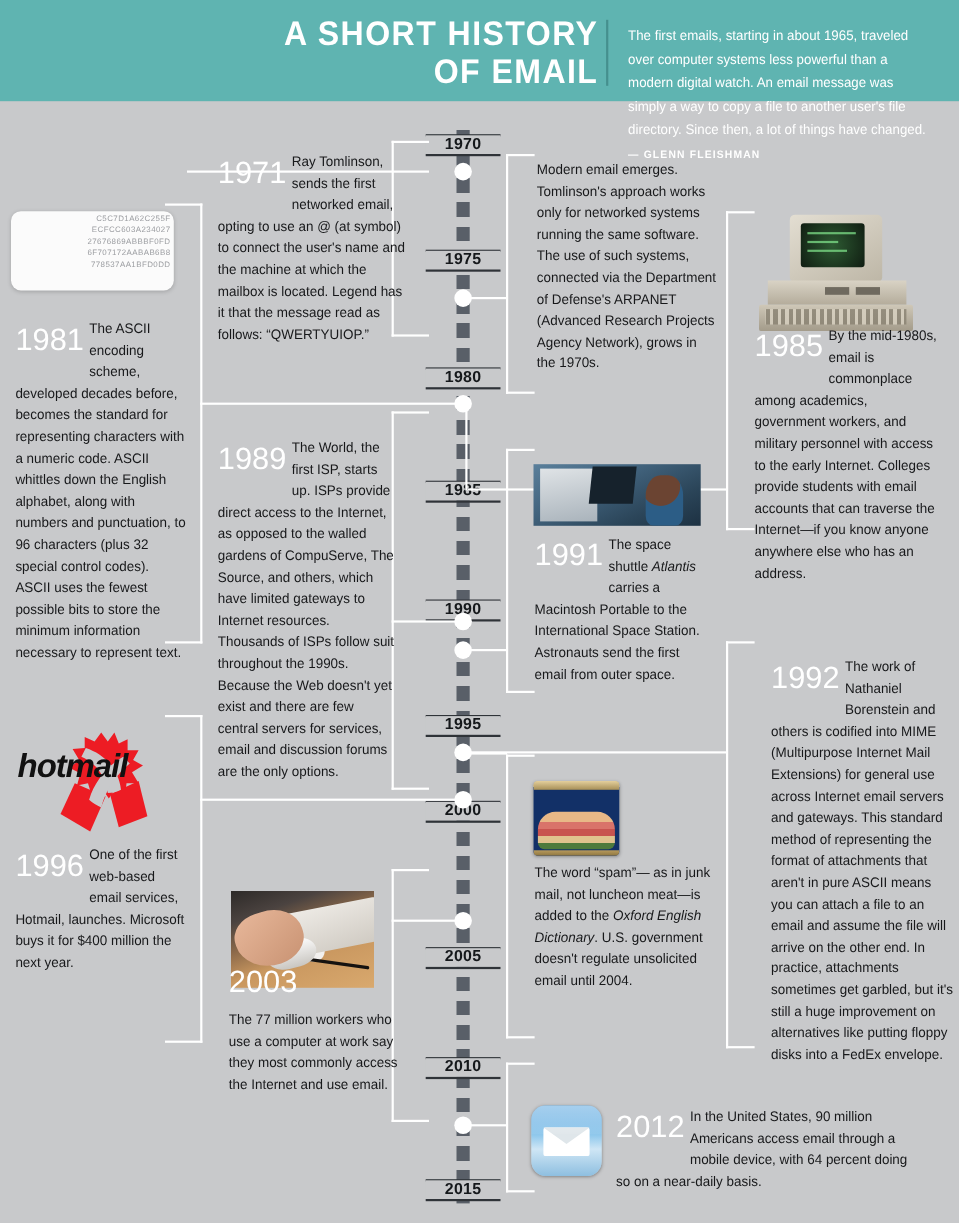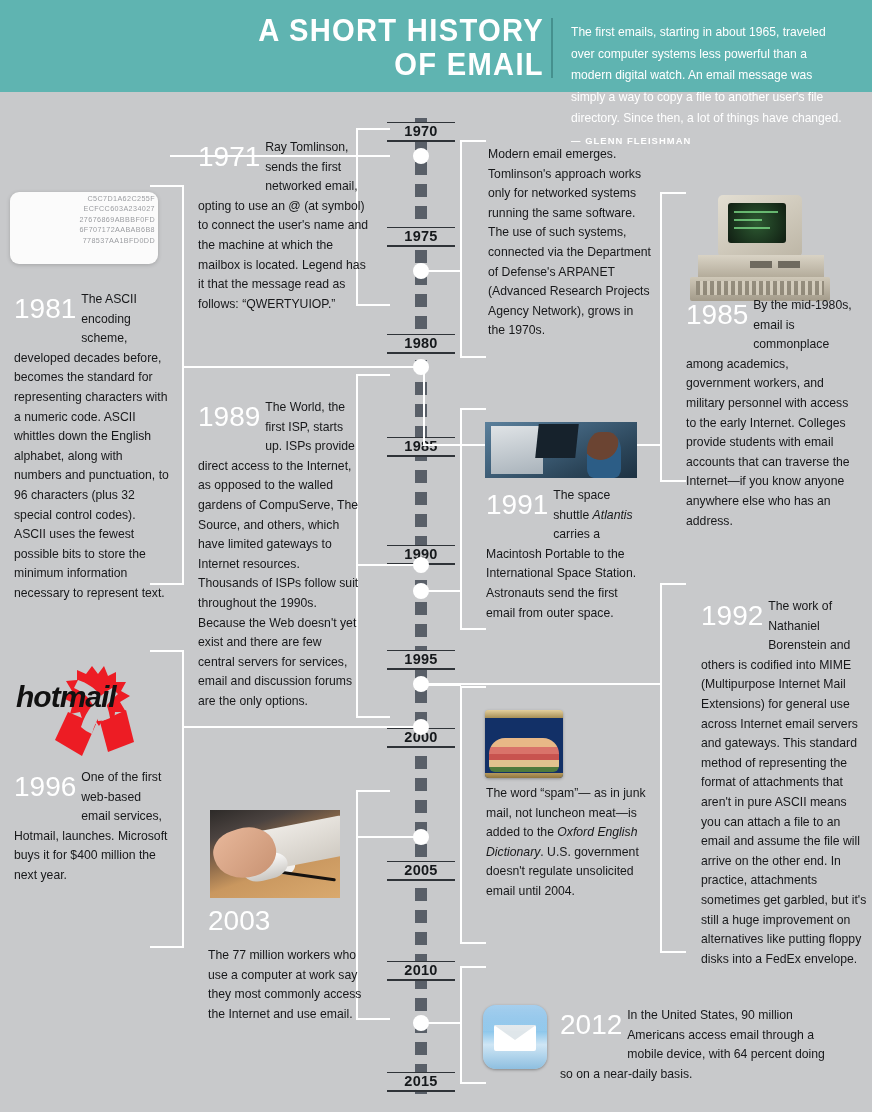--- a/index.html
+++ b/index.html
@@ -549,21 +549,21 @@
   <div class="year">1996</div>
   <div class="body"><span>One of the</span> <span>first web-based email services, Hotmail, launches. Microsoft buys it for $400 million the next year.</span></div>
   <div class="clear"></div>
 </div>
 
 <div class="entry" style="left:486px;top:784px;width:166px;">
   <div class="body"><span>The word “spam”—</span> <span>as in junk mail, not luncheon meat—is added to the <em>Oxford English Dictionary</em>. U.S. government doesn't regulate unsolicited email until 2004.</span></div>
   <div class="clear"></div>
 </div>
 
-<div class="entry" style="left:208px;top:900px;width:160px;">
+<div class="entry" style="left:208px;top:872px;width:160px;">
   <div class="year" style="float:none;margin:0 0 4px 0;">2003</div>
   <div class="body"><span>The 77 million workers who use a computer at work say they most commonly access the Internet and use email.</span></div>
   <div class="clear"></div>
 </div>
 
 <div class="entry" style="left:560px;top:1006px;width:288px;">
   <div class="year">2012</div>
   <div class="body"><span>In the United States, 90 million Americans</span> <span>access email through a mobile device, with 64 percent doing so on a near-daily basis.</span></div>
   <div class="clear"></div>
 </div>

